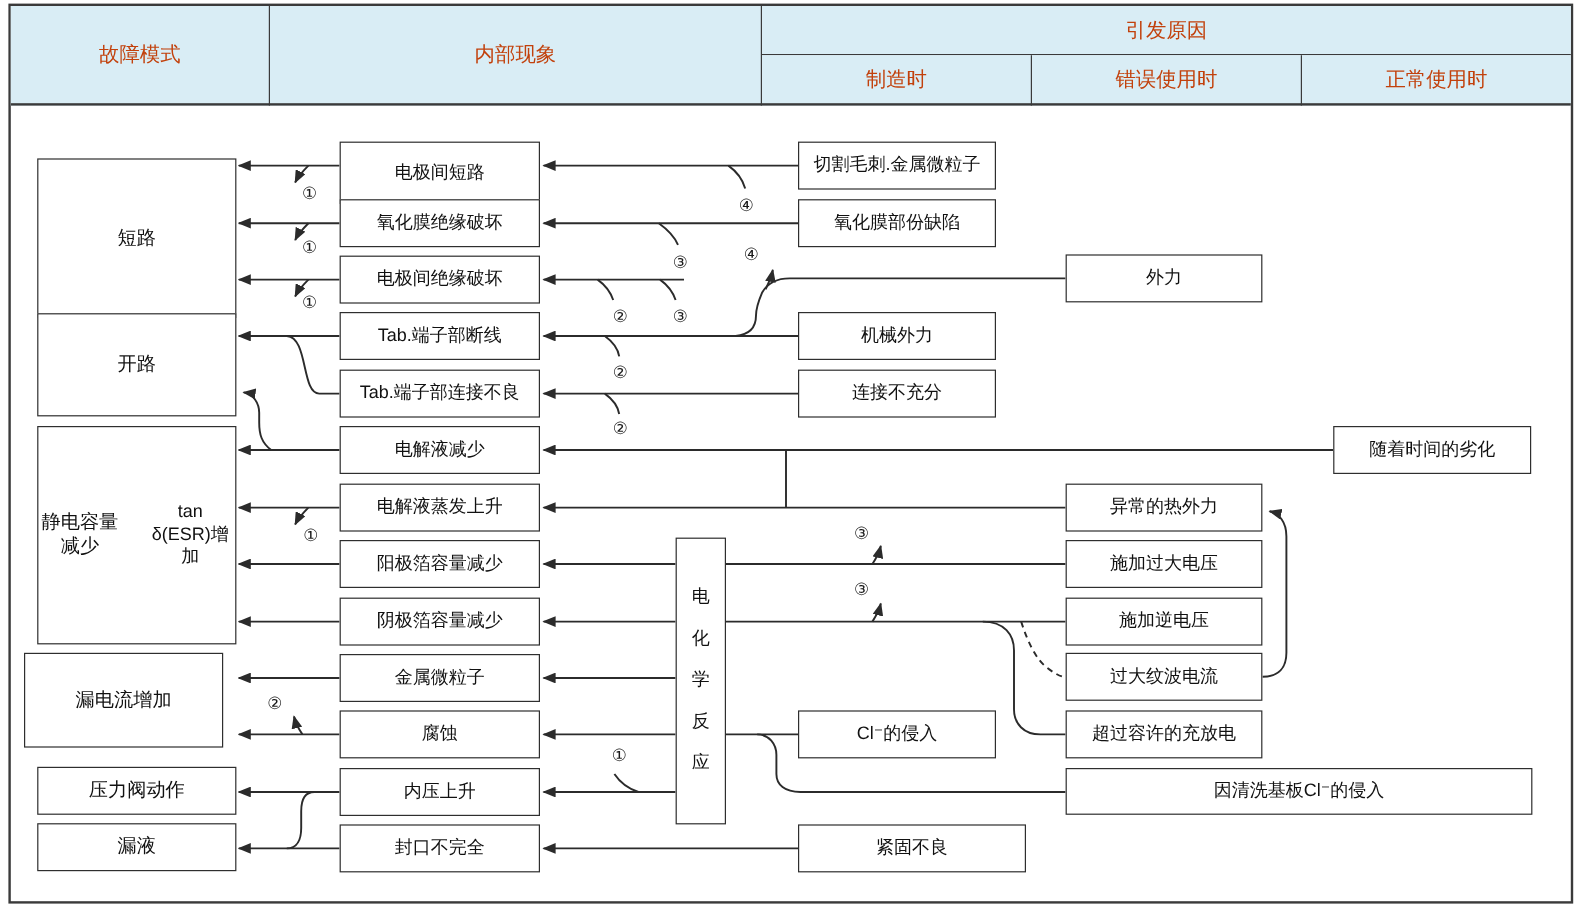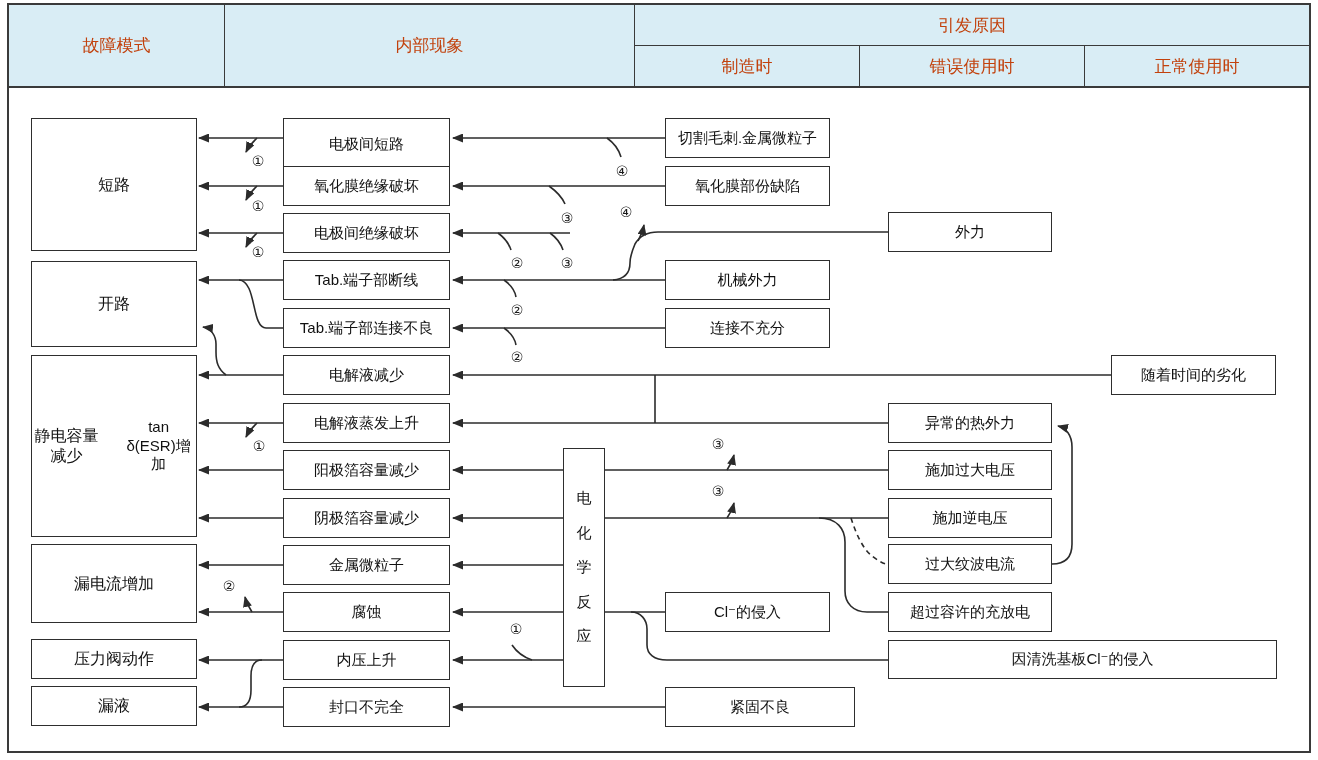--- a/index.html
+++ b/index.html
@@ -107,27 +107,27 @@
       <path class="ln" d="M550 233 C557 238 561 244 563 250"></path>
       <path class="ln" d="M504 280 C511 285 515 291 516 297"></path>
       <path class="ln" d="M504 328 C511 333 515 339 516 345"></path>
       <path class="ln" d="M727 470 C731 464 733 459 734 455" marker-end="url(#arw)"></path>
       <path class="ln" d="M727 518 C731 512 733 507 734 503" marker-end="url(#arw)"></path>
       <path class="ln" d="M252 612 C248 606 246 601 245 597" marker-end="url(#arw)"></path>
       <path class="ln" d="M532 660 C523 657 516 651 512 645"></path>
     </g>
   </svg>
 
-  <div class="box big" style="left:31px;top:118px;width:166px;height:133px">短路</div>
+  <div class="box big" style="left:31px;top:132px;width:166px;height:133px">短路</div>
   <div class="box big" style="left:31px;top:261px;width:166px;height:86px">开路</div>
   <div class="box big fault-multi" style="left:31px;top:355px;width:166px;height:182px">
     <span>静电容量减少</span>
     <span style="font-size:15px">tan δ(ESR)增加</span>
   </div>
-  <div class="box big" style="left:31px;top:544px;width:166px;height:79px">漏电流增加</div>
+  <div class="box big" style="left:20px;top:544px;width:166px;height:79px">漏电流增加</div>
   <div class="box big" style="left:31px;top:639px;width:166px;height:40px">压力阀动作</div>
   <div class="box big" style="left:31px;top:686px;width:166px;height:40px">漏液</div>
 
   <div class="box" style="left:283px;top:118px;width:167px;height:52px">电极间短路</div>
   <div class="box" style="left:283px;top:166px;width:167px;height:40px">氧化膜绝缘破坏</div>
   <div class="box" style="left:283px;top:213px;width:167px;height:40px">电极间绝缘破坏</div>
   <div class="box" style="left:283px;top:260px;width:167px;height:40px">Tab.端子部断线</div>
   <div class="box" style="left:283px;top:308px;width:167px;height:40px">Tab.端子部连接不良</div>
   <div class="box" style="left:283px;top:355px;width:167px;height:40px">电解液减少</div>
   <div class="box" style="left:283px;top:403px;width:167px;height:40px">电解液蒸发上升</div>

